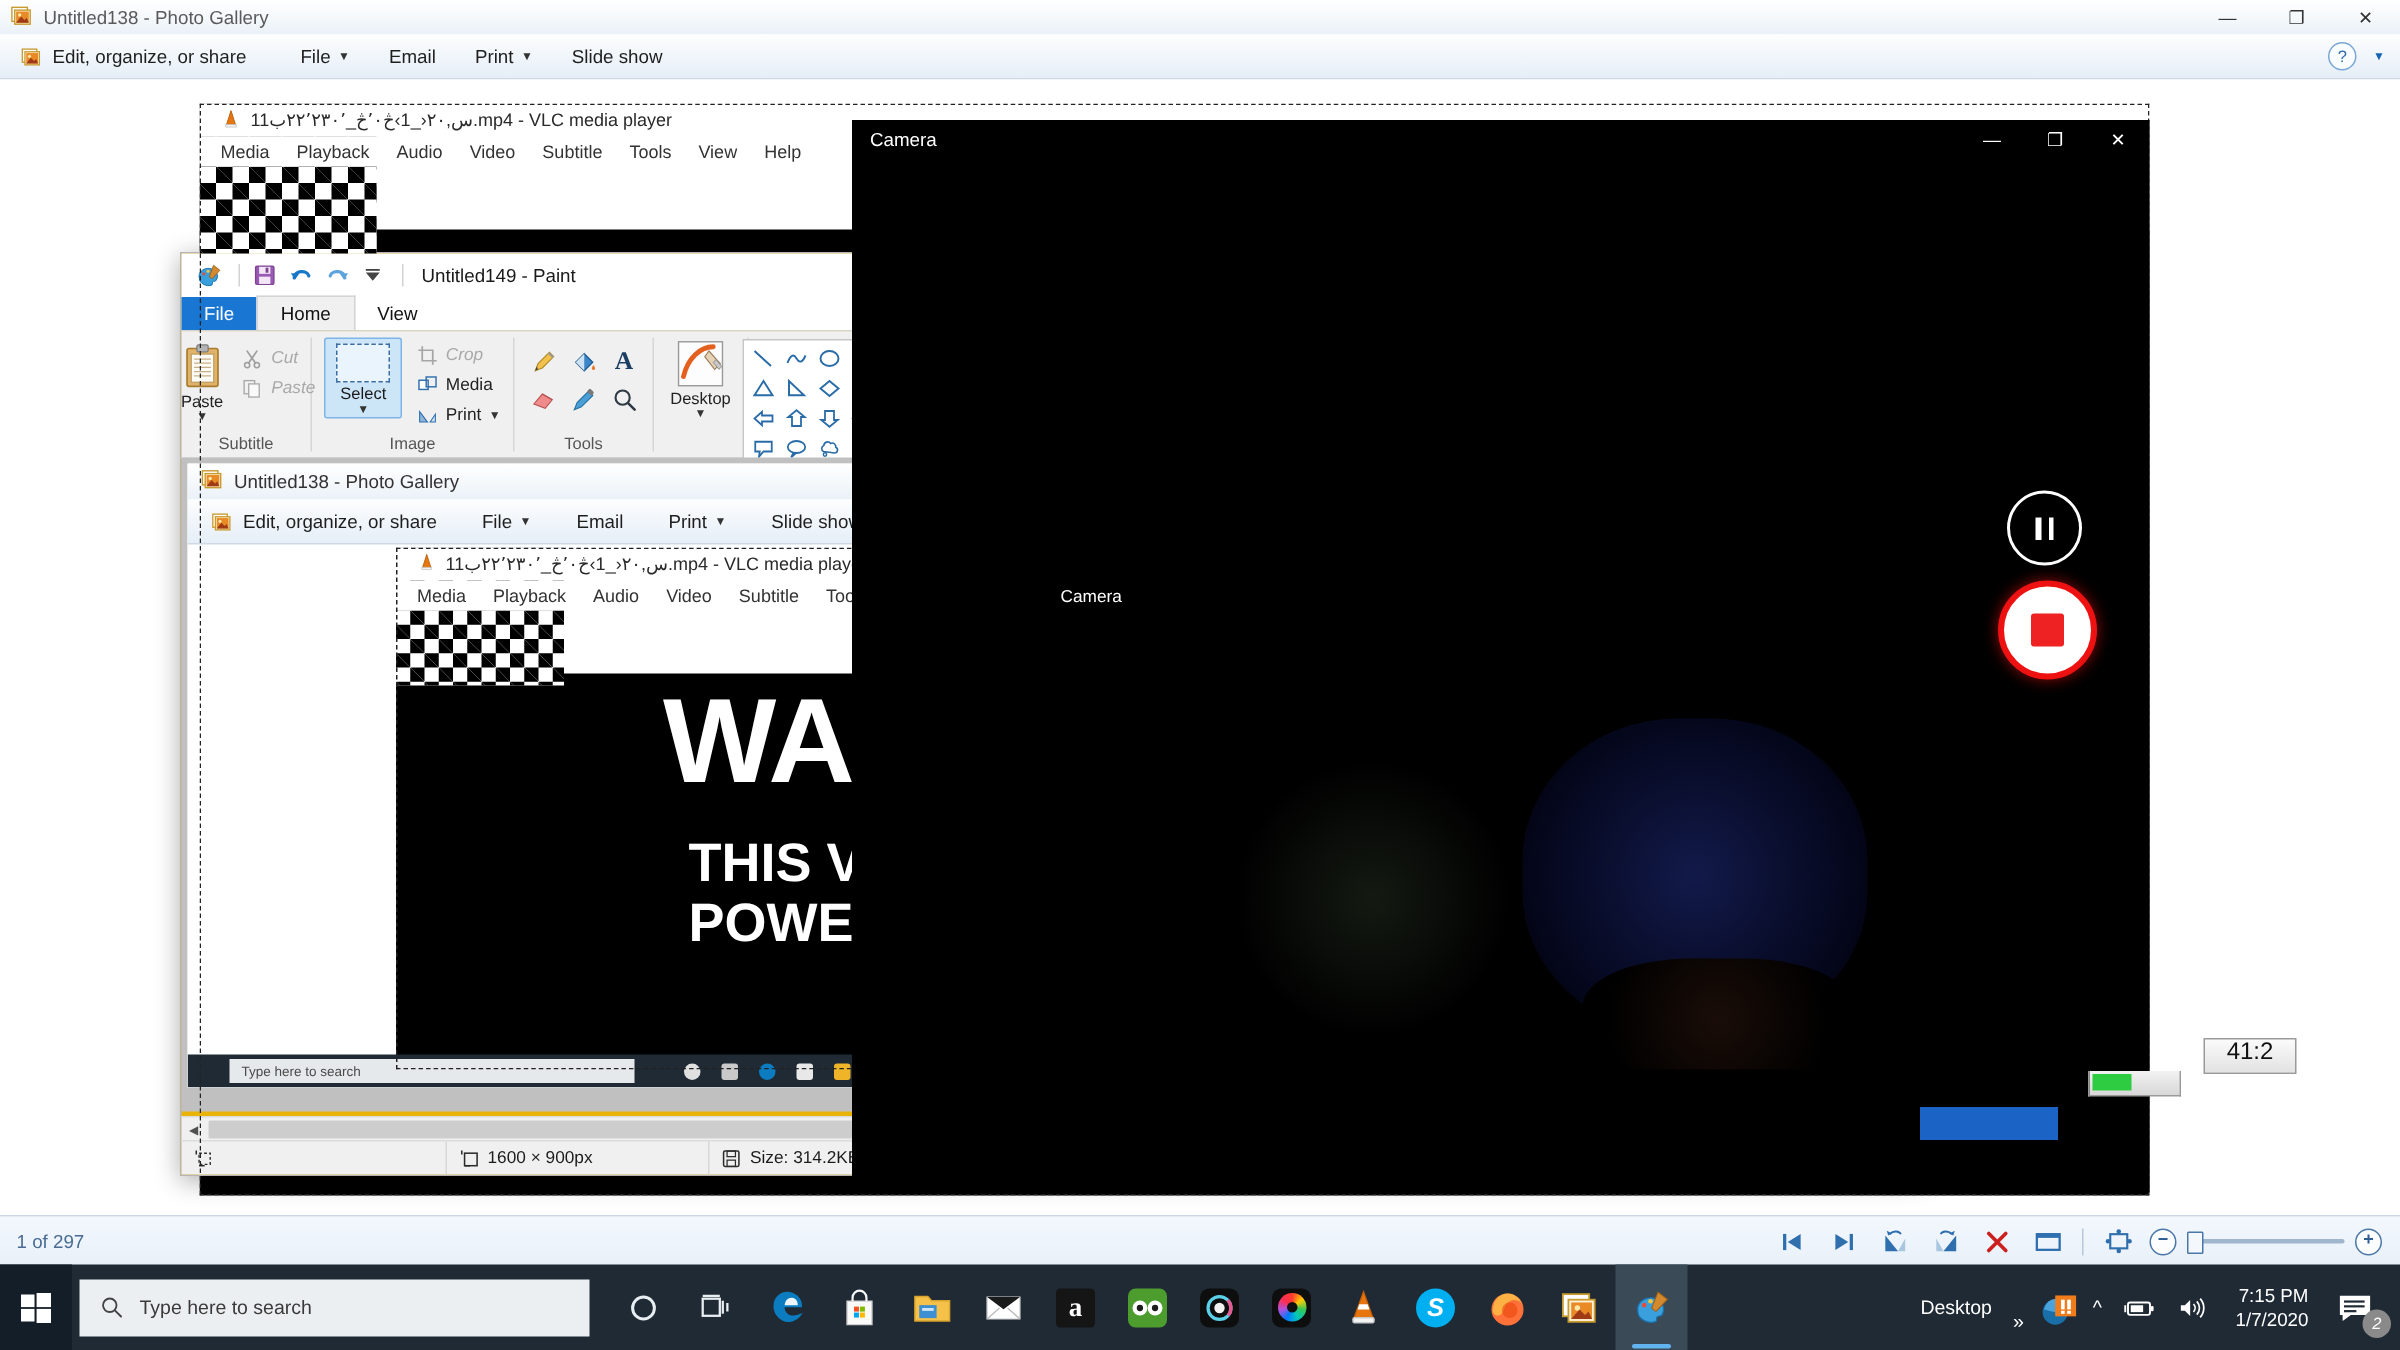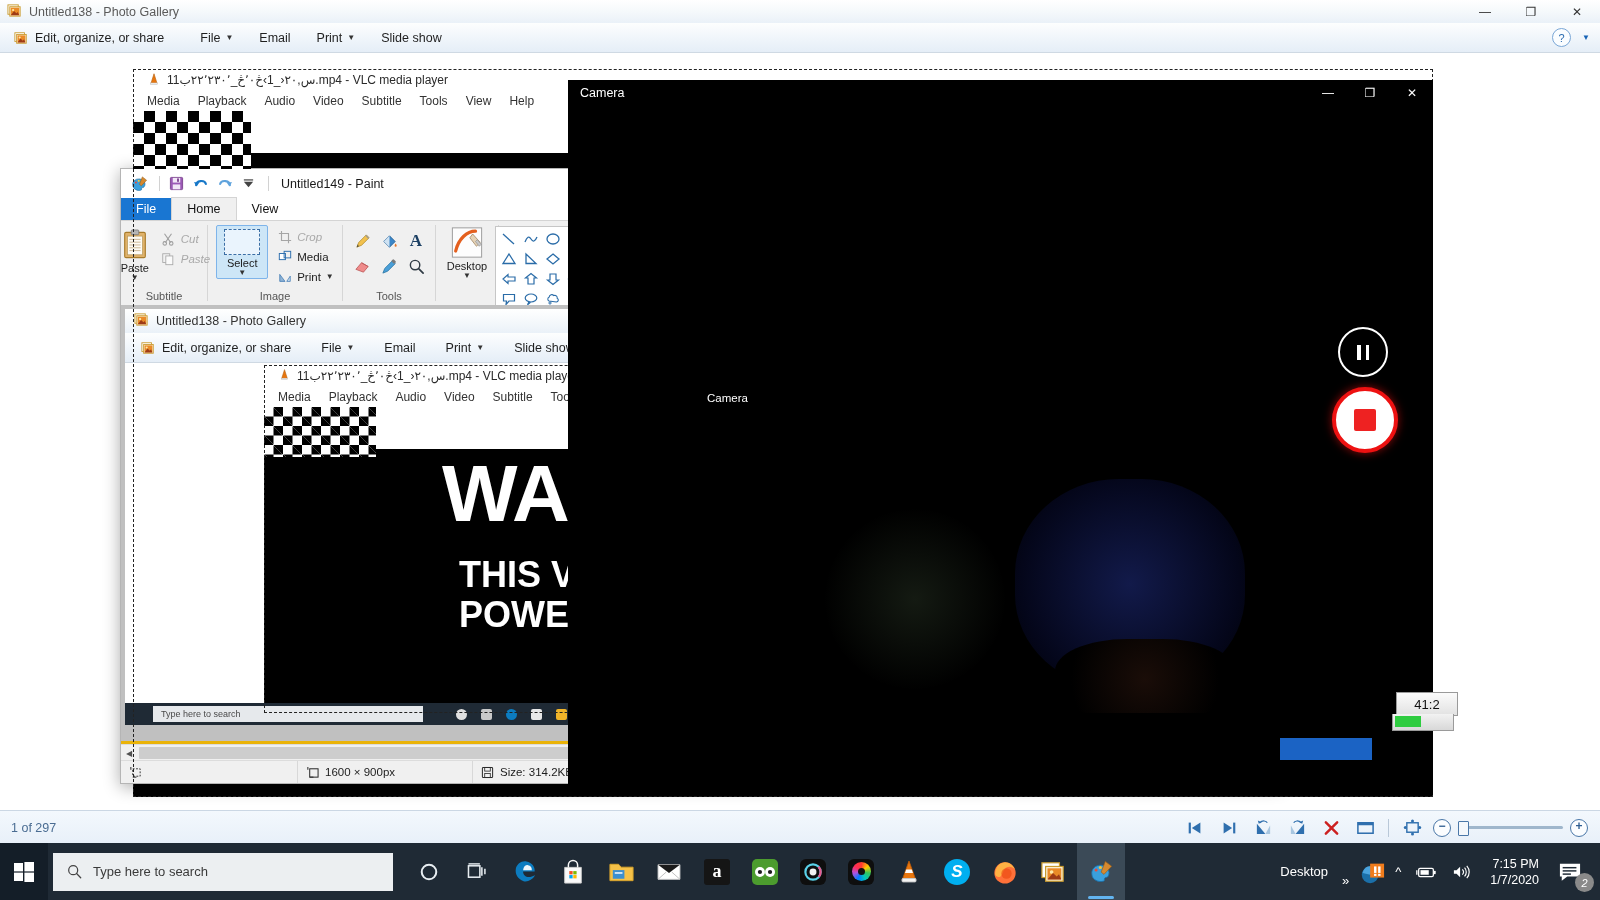--- a/index.html
+++ b/index.html
@@ -348,21 +348,21 @@
   </div>
 
   <div class="cam-pause" style="left:1338px;top:327px;z-index:7;">
     <i></i>
       <i></i>
   </div>
   <div class="cam-rec" style="left:1332px;top:387px;z-index:7;">
     <i></i>
   </div>
 
-  <div class="abs" style="left:1396px;top:692px;width:60px;height:22px;background:linear-gradient(to bottom,#fbfbfb,#e2e2e2);border:1px solid #9a9a9a;z-index:8;font-size:13px;color:#111;display:flex;align-items:center;justify-content:center;">
+  <div class="abs" style="left:1469px;top:692px;width:60px;height:22px;background:linear-gradient(to bottom,#fbfbfb,#e2e2e2);border:1px solid #9a9a9a;z-index:8;font-size:16px;color:#111;display:flex;justify-content:center;">
     <span>41:2</span>
   </div>
   <div class="abs" style="left:1392px;top:714px;width:60px;height:16px;background:linear-gradient(to bottom,#f2f2f2,#d8d8d8);border:1px solid #9a9a9a;border-top:none;z-index:8;">
     <div class="abs" style="left:2px;top:2px;width:26px;height:11px;background:#2ecc40;"></div>
   </div>
   <div class="abs" style="left:1280px;top:738px;width:92px;height:22px;background:#1b63c4;z-index:8;"></div>
 
   <div id="paint-window">
 
     <div class="paint-qat">

